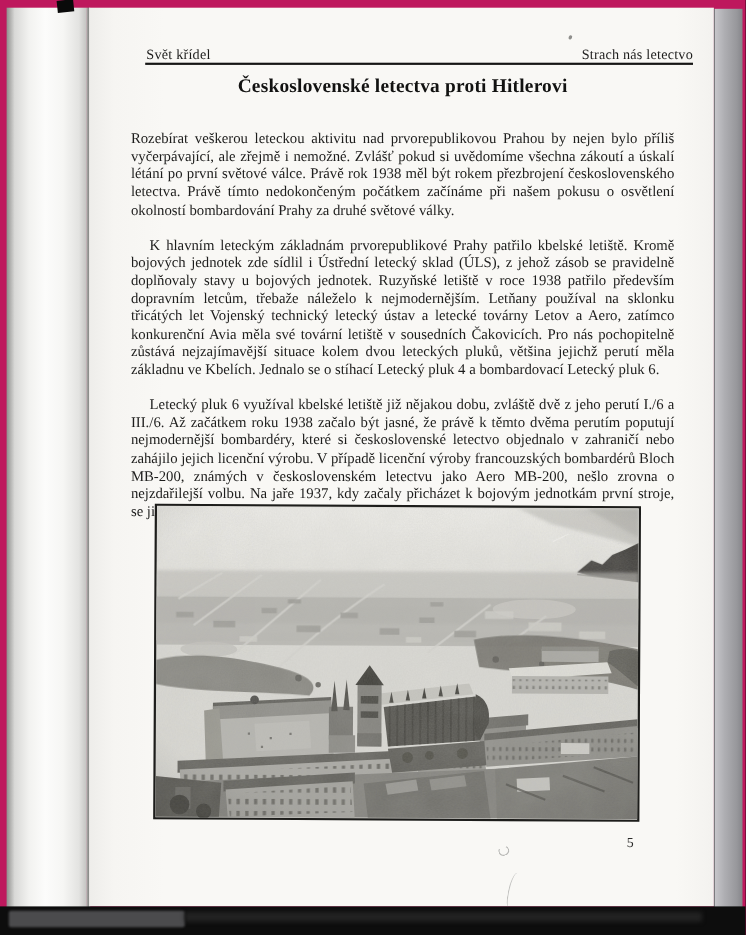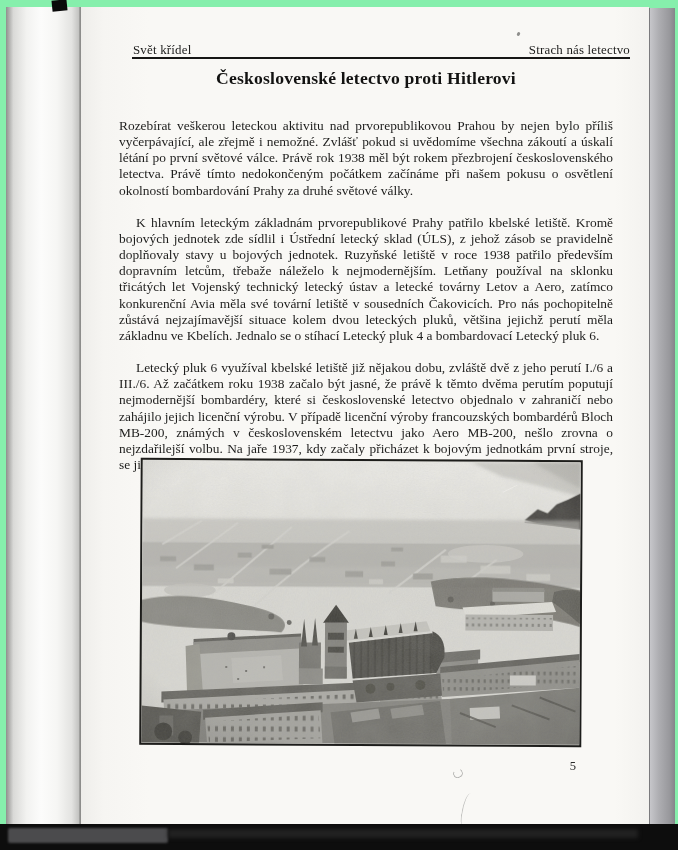--- a/index.html
+++ b/index.html
@@ -1,16 +1,16 @@
 <!DOCTYPE html>
 <html><head>
 <meta charset="utf-8">
 <style>
   html,body{margin:0;padding:0;background:#000;}
-  .scene{position:relative;width:678px;height:850px;background:#86efac;overflow:hidden;
+  .scene{position:relative;width:678px;height:850px;background:#be185d;overflow:hidden;
          font-family:"Liberation Serif",serif;}
   
   .left-stack{position:absolute;left:6px;top:7px;width:73px;height:820px;
     background:linear-gradient(90deg,#8f8f8d 0%,#d9d9d7 10%,#f2f2f0 28%,#fcfcfb 48%,#f6f6f4 70%,#e3e3e1 90%,#c2c2c0 100%);}
   .gutter-line{position:absolute;left:79px;top:7px;width:3px;height:818px;
     background:linear-gradient(90deg,#a8a8a6,#8d8d8b 50%,#c9c9c7);}
   .top-notch{position:absolute;left:52px;top:0;width:15px;height:11px;background:#0a0a0a;transform:rotate(-6deg);}
   
   .page{position:absolute;left:81px;top:7px;width:568px;height:817px;
     background:linear-gradient(90deg,#eeedea 0%,#f6f5f2 4%,#f9f8f5 12%,#f9f8f5 94%,#f3f2ef 100%);
@@ -54,21 +54,21 @@
   <div class="top-notch"></div>
 
   <div class="page">
 
     <div class="running-header">
       <span>Svět křídel</span>
       <span>Strach nás letectvo</span>
     </div>
     <div class="header-rule"></div>
 
-    <h1 class="chapter-title">Československé letectvo proti Hitlerovi</h1>
+    <h1 class="chapter-title">Československé letectva proti Hitlerovi</h1>
 
     <div class="body-text">
       <p>Rozebírat veškerou leteckou aktivitu nad prvorepublikovou Prahou by nejen bylo příliš vyčerpávající, ale zřejmě i nemožné. Zvlášť pokud si uvědomíme všechna zákoutí a úskalí létání po první světové válce. Právě rok 1938 měl být rokem přezbrojení československého letectva. Právě tímto nedokončeným počátkem začínáme při našem pokusu o osvětlení okolností bombardování Prahy za druhé světové války.</p>
       <p>K hlavním leteckým základnám prvorepublikové Prahy patřilo kbelské letiště. Kromě bojových jednotek zde sídlil i Ústřední letecký sklad (ÚLS), z jehož zásob se pravidelně doplňovaly stavy u bojových jednotek. Ruzyňské letiště v roce 1938 patřilo především dopravním letcům, třebaže náleželo k nejmodernějším. Letňany používal na sklonku třicátých let Vojenský technický letecký ústav a letecké továrny Letov a Aero, zatímco konkurenční Avia měla své tovární letiště v sousedních Čakovicích. Pro nás pochopitelně zůstává nejzajímavější situace kolem dvou leteckých pluků, většina jejichž perutí měla základnu ve Kbelích. Jednalo se o stíhací Letecký pluk 4 a bombardovací Letecký pluk 6.</p>
       <p>Letecký pluk 6 využíval kbelské letiště již nějakou dobu, zvláště dvě z jeho perutí I./6 a III./6. Až začátkem roku 1938 začalo být jasné, že právě k těmto dvěma perutím poputují nejmodernější bombardéry, které si československé letectvo objednalo v zahraničí nebo zahájilo jejich licenční výrobu. V případě licenční výroby francouzských bombardérů Bloch MB-200, známých v československém letectvu jako Aero MB-200, nešlo zrovna o nejzdařilejší volbu. Na jaře 1937, kdy začaly přicházet k bojovým jednotkám první stroje, se již</p>
     </div>
 
 
     <div class="photo-frame">
       <svg viewBox="0 0 440 283" xmlns="http://www.w3.org/2000/svg">

